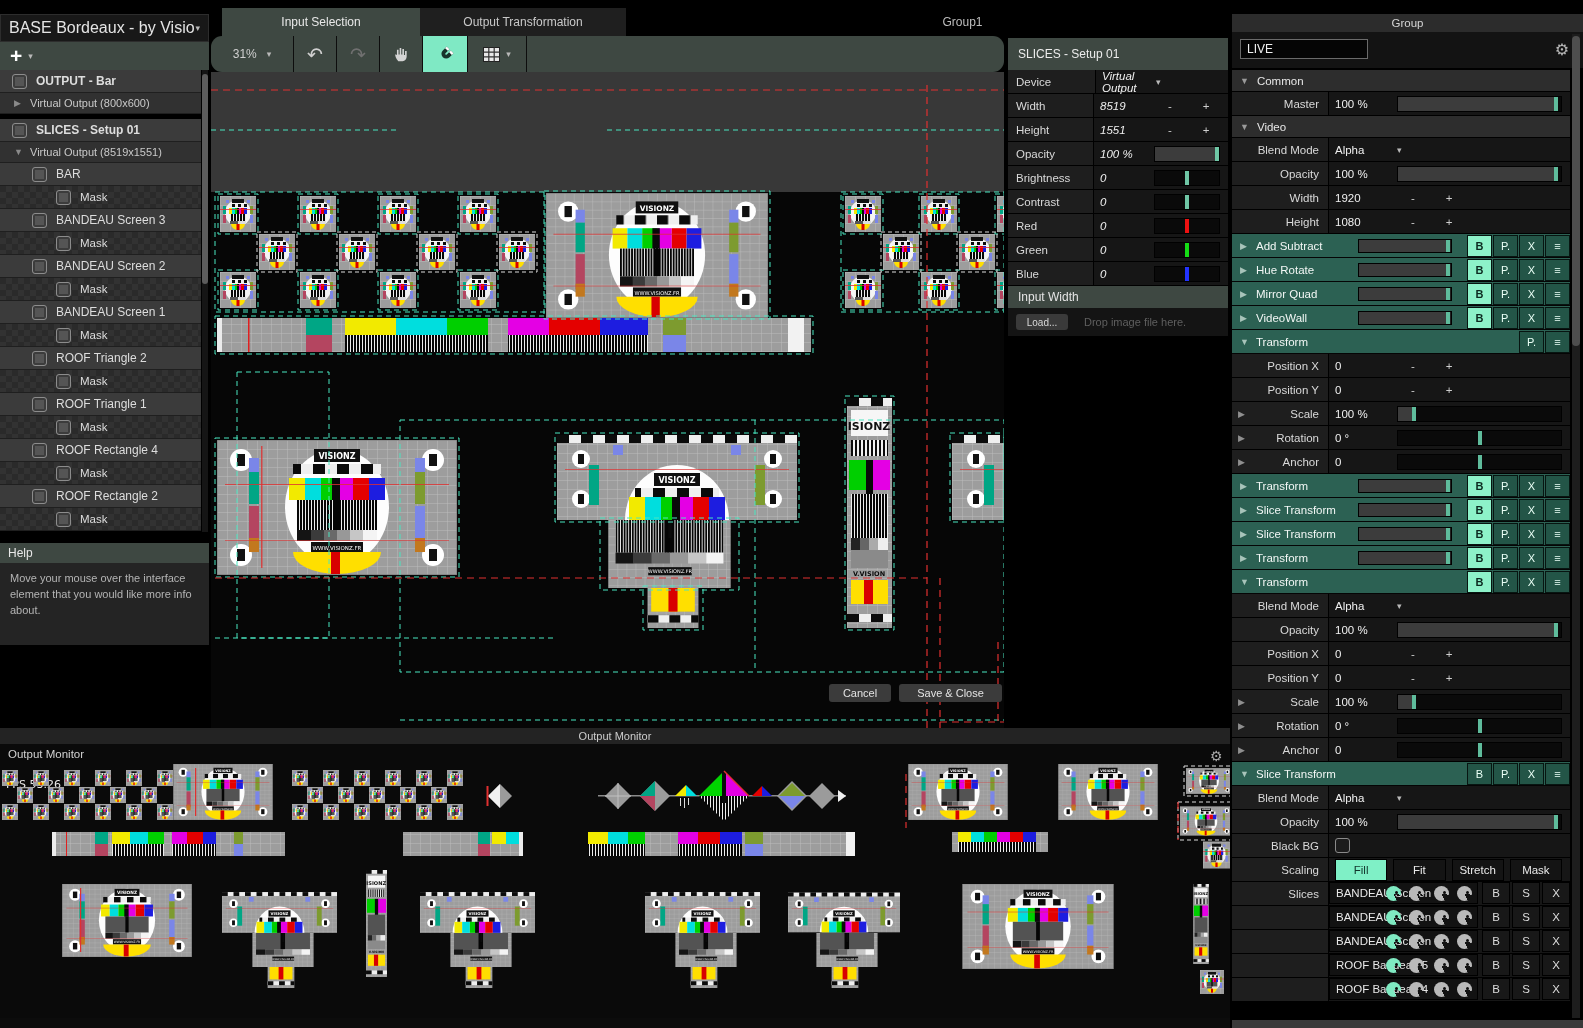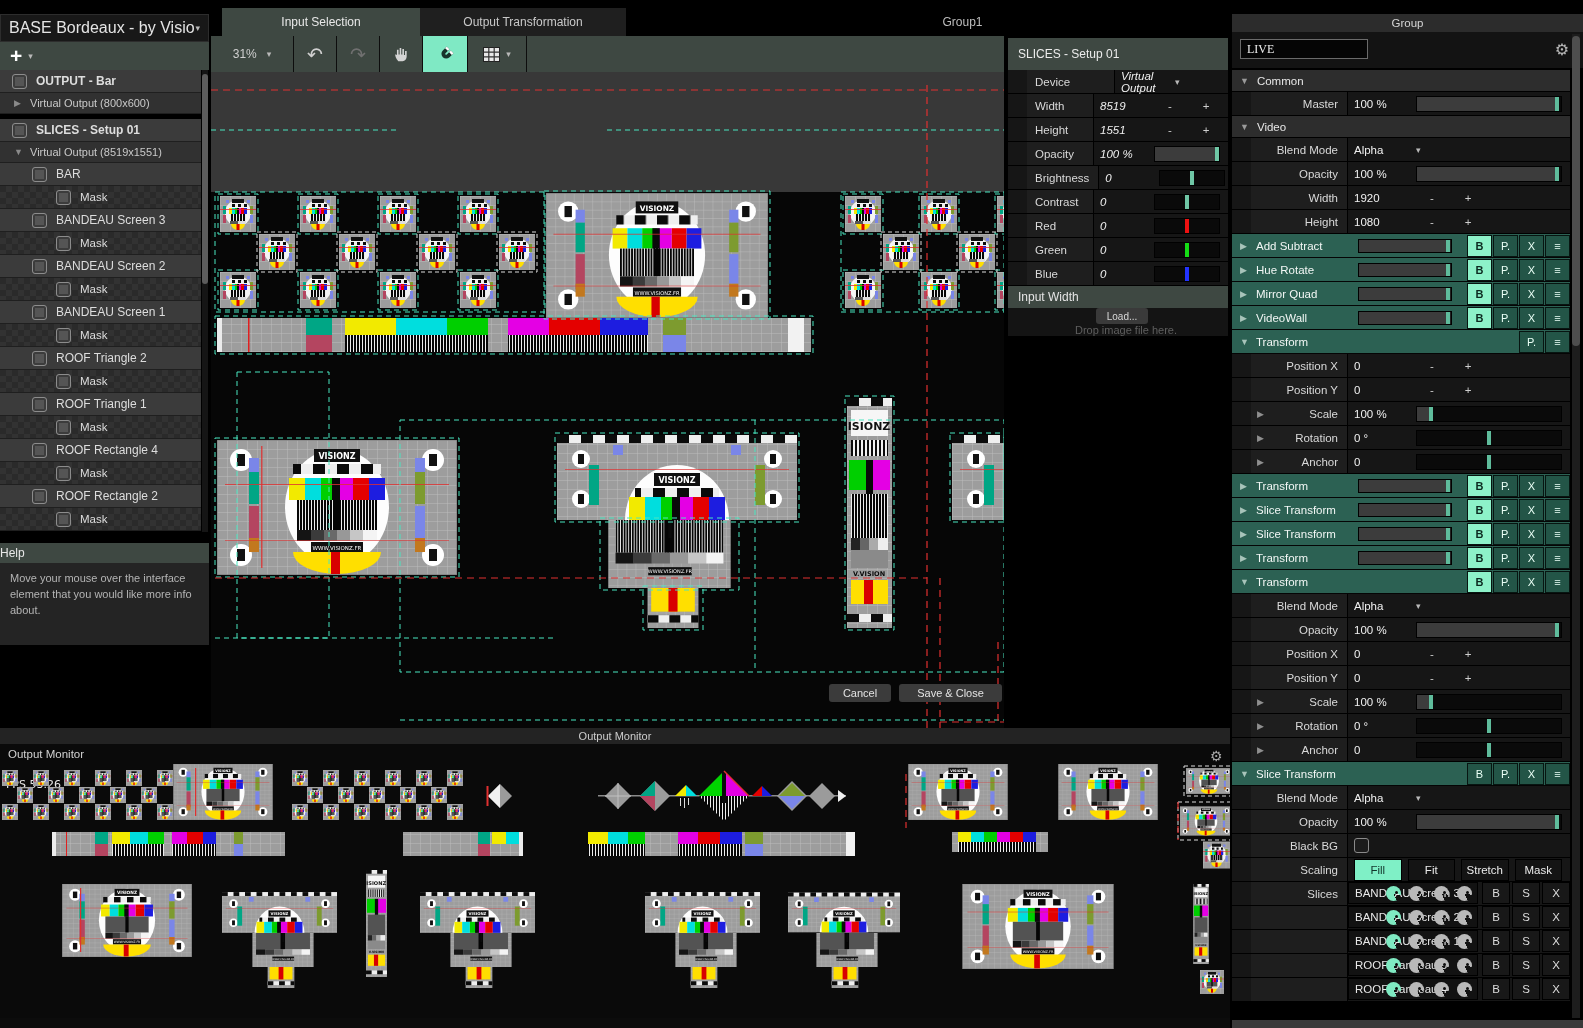--- a/index.html
+++ b/index.html
@@ -28,27 +28,27 @@
   .t-check{width:13px;height:13px;border:1px solid #8c8c8c;border-radius:3px;background:#555;
            box-shadow:inset 0 0 0 2px #3c3c3c;flex:0 0 auto;}
   .t-row.group .t-check{margin-left:12px;}
   .t-row.item .t-check{margin-left:32px;}
   .t-row.mask .t-check{margin-left:56px;}
   .t-label{margin-left:9px;white-space:nowrap;}
   .t-arrow{color:#8a8a8a;font-size:9px;width:12px;}
   .t-sub-label{margin-left:4px;}
   #tree-scroll{left:202px;top:70px;width:6px;height:462px;background:#151515;}
   #tree-scroll .thumb{position:absolute;left:0;top:4px;width:6px;height:210px;background:#5c5c5c;border-radius:3px;}
-  #help-head{left:0;top:543px;width:209px;height:20px;background:#3e4842;display:flex;align-items:center;box-sizing:border-box;font-size:12px;color:#e8e8e8;}
+  #help-head{left:0;top:543px;width:209px;height:20px;background:#3e4842;display:flex;align-items:center;padding-left:8px;box-sizing:border-box;font-size:12px;color:#e8e8e8;}
   #help-body{left:0;top:563px;width:209px;height:82px;background:#242424;box-sizing:border-box;padding:8px 10px;font-size:11px;line-height:1.45;color:#b4b4b4;}
   
   #tab-input{left:222px;top:8px;width:198px;height:28px;background:#3e4842;display:flex;align-items:center;justify-content:center;font-size:12px;color:#e8e8e8;}
   #tab-output{left:420px;top:8px;width:206px;height:28px;background:#1f1f1f;display:flex;align-items:center;justify-content:center;font-size:12px;color:#c9c9c9;}
   #group-tab{left:880px;top:10px;width:165px;height:24px;display:flex;align-items:center;justify-content:center;font-size:12px;color:#bdbdbd;}
-  #toolbar{left:211px;top:36px;width:793px;height:36px;background:#3e4842;display:flex;align-items:stretch;}
+  #toolbar{left:211px;top:36px;width:793px;height:36px;background:#3e4842;display:flex;align-items:stretch;border-radius:11px;}
   .tb-btn{border-right:1px solid #0d0d0d;display:flex;align-items:center;justify-content:center;color:#d0d0d0;}
   #tb-zoom{width:82px;font-size:12px;gap:10px;}
   .tb-icon-btn{width:42px;font-size:19px;}
   #tb-redo{color:#707070;}
   #tb-magnet{width:44px;background:#7fe9c4;}
   #tb-grid{width:58px;gap:6px;}
   .dd-arrow{font-size:9px;color:#b9b9b9;}
   
   #canvas-wrap{left:211px;top:72px;width:793px;height:656px;background:#060606;}
   .dashC{stroke:#49e6c0;fill:none;stroke-dasharray:5 4;stroke-width:1;}
@@ -59,44 +59,44 @@
   
   #monitor-tabbar{left:0;top:728px;width:1230px;height:16px;background:#232323;display:flex;align-items:center;justify-content:center;font-size:11px;color:#cdcdcd;}
   #monitor{left:0;top:744px;width:1230px;height:274px;background:#0a0a0a;}
   #monitor-label{left:8px;top:748px;font-size:11.5px;color:#d2d2d2;}
   #monitor-gear{left:1210px;top:748px;font-size:14px;color:#a8a8a8;}
   #bottom-strip-left{left:0;top:1018px;width:1230px;height:10px;background:#0c0c0c;}
   
   #slices-head{left:1008px;top:38px;width:220px;height:32px;background:#3e4842;display:flex;align-items:center;padding-left:10px;box-sizing:border-box;font-size:12px;color:#ececec;}
   #slices-rows{left:1008px;top:70px;width:220px;}
   #guide-head{left:1008px;top:286px;width:220px;height:22px;background:#3e4842;display:flex;align-items:center;padding-left:10px;box-sizing:border-box;font-size:12px;color:#e4e4e4;}
-  #guide-row{left:1008px;top:308px;width:220px;height:28px;background:#141414;display:flex;align-items:center;flex-direction:column;}
+  #guide-row{left:1008px;top:308px;width:220px;height:28px;background:#141414;display:flex;align-items:center;}
   #load-btn{margin-left:8px;width:52px;height:16px;background:#3a3a3a;border-radius:3px;display:flex;align-items:center;justify-content:center;font-size:10px;color:#d8d8d8;}
   #drop-hint{margin-left:16px;font-size:11px;color:#5f5f5f;}
   
-  .p-row{display:flex;height:24px;border-bottom:1px solid #000;box-sizing:border-box;background:#161616;padding-left:19px;}
+  .p-row{display:flex;height:24px;border-bottom:1px solid #000;box-sizing:border-box;background:#161616;}
   .p-label{background:#1e1e1e;border-right:1px solid #000;display:flex;align-items:center;justify-content:flex-end;padding-right:9px;box-sizing:border-box;position:relative;color:#d9d9d9;}
   #slices-rows .p-label{width:88px;justify-content:flex-start;padding-left:8px;}
   #gp-rows .p-label{width:97px;}
   .rowarrow{position:absolute;left:6px;color:#8f8f8f;font-size:9px;}
   .p-val{flex:1;display:flex;align-items:center;padding:0 6px;gap:4px;}
   .p-value{color:#f0f0f0;}
   #gp-rows .p-value{flex:0 0 58px;}
   #slices-rows .p-value{flex:0 0 50px;font-style:italic;}
   .p-minus,.p-plus{width:32px;text-align:center;color:#cfcfcf;}
   .track{position:relative;height:16px;background:#0a0a0a;border:1px solid #010101;box-sizing:border-box;flex:1;margin-right:2px;}
   #slices-rows .track{flex:0 0 66px;margin-left:auto;}
   .track .fill{position:absolute;left:0;top:0;bottom:0;background:#3c3c3c;}
   .track .thumb{position:absolute;top:0;bottom:0;width:4px;background:#5fbc9c;}
   .sec-row{height:22px;background:#2d2d2d;border-bottom:1px solid #000;display:flex;align-items:center;padding-left:8px;gap:8px;color:#e6e6e6;box-sizing:border-box;}
   .sec-arrow{color:#9a9a9a;font-size:9px;}
   
   #gp-head{left:1232px;top:14px;width:351px;height:18px;background:#2c2c2c;display:flex;align-items:center;justify-content:center;font-size:11.5px;color:#d6d6d6;}
   #gp-name-row{left:1232px;top:32px;width:351px;height:36px;background:#131313;}
-  #live-input{position:absolute;left:8px;top:7px;width:128px;height:20px;background:#050505;border:1px solid #6a6a6a;color:#f0f0f0;font-size:12px;padding:0 6px;font-family:Liberation Serif, serif;box-sizing:border-box;}
+  #live-input{position:absolute;left:8px;top:7px;width:128px;height:20px;background:#050505;border:1px solid #6a6a6a;color:#f0f0f0;font-size:12px;padding:0 6px;font-family:Liberation Sans, sans-serif;box-sizing:border-box;}
   #gp-gear{position:absolute;right:14px;top:8px;font-size:16px;color:#b5b5b5;}
   #gp-rows{left:1232px;top:70px;width:338px;}
   .fx-row{display:flex;align-items:center;height:24px;background:#2c6153;border-bottom:1px solid #050505;box-sizing:border-box;padding-left:8px;gap:6px;}
   .fx-arrow{color:#a8c4ba;font-size:9px;width:10px;}
   .fx-label{color:#f2f7f5;white-space:nowrap;}
   .track.fx-track{flex:0 0 94px;height:14px;margin-left:auto;background:#222;}
   .fx-btns{display:flex;margin-left:auto;}
   .fx-row .fx-btns{margin-left:auto;}
   .fx-row.hasslider .fx-btns{margin-left:6px;}
   .fx-btn{width:23px;height:20px;display:flex;align-items:center;justify-content:center;background:#235547;border:1px solid #071511;color:#eafff6;font-size:11px;margin-left:1px;}

